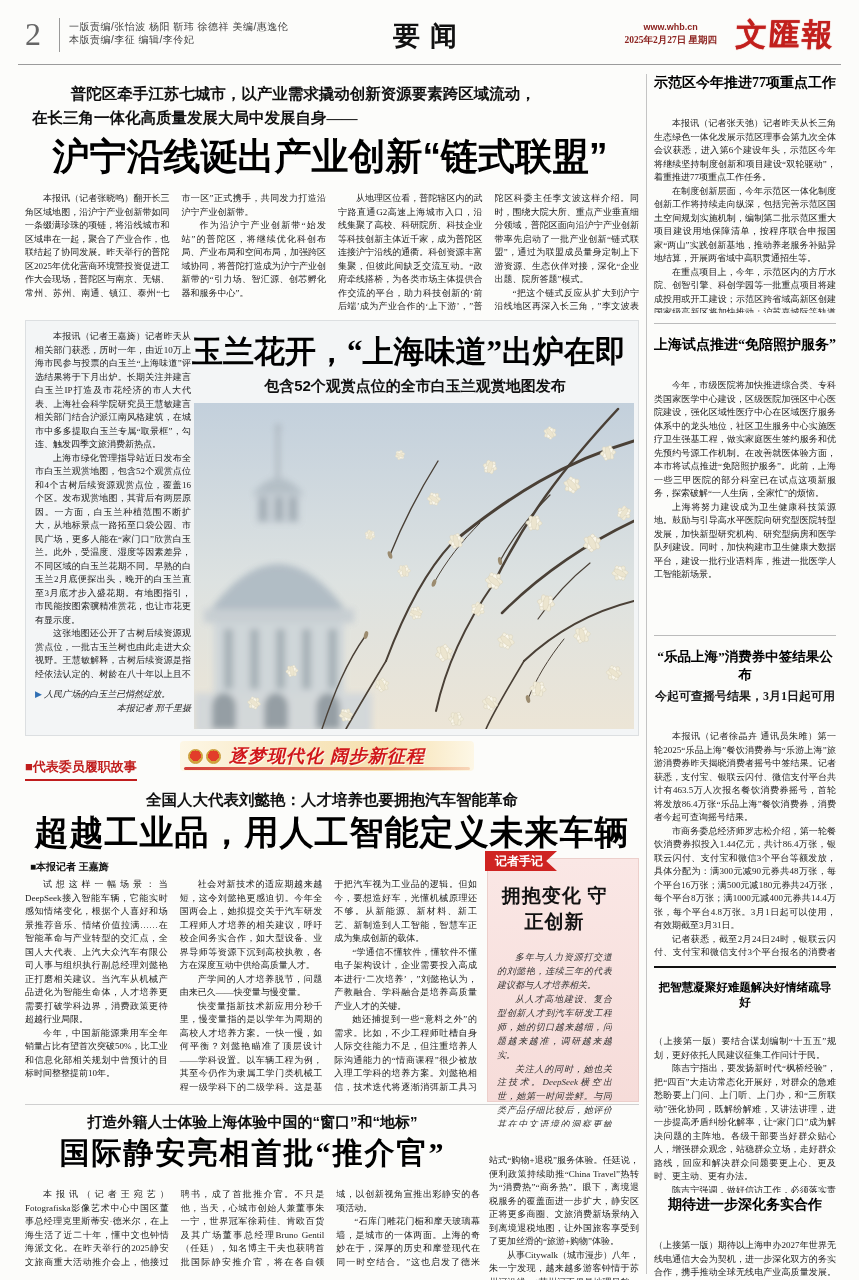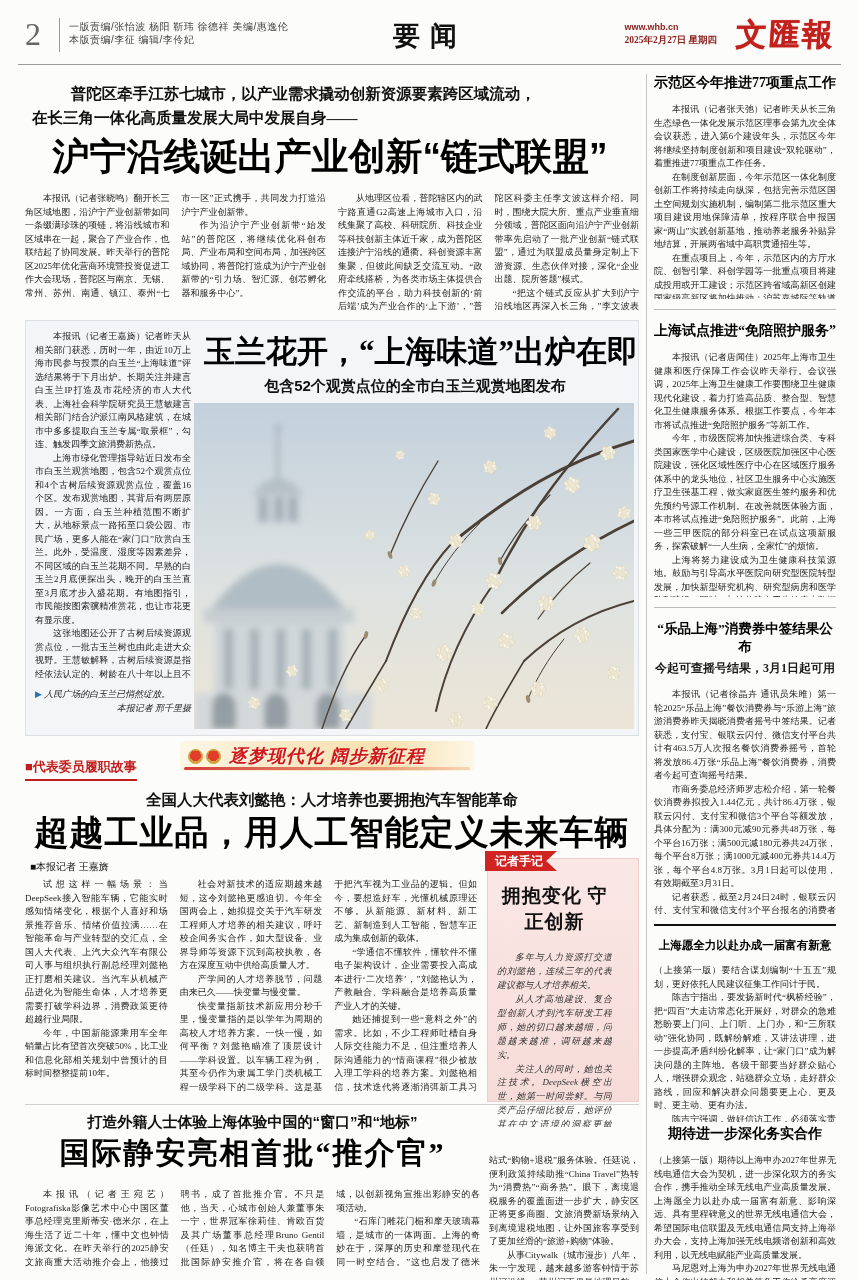--- a/index.html
+++ b/index.html
@@ -10,21 +10,21 @@
     background:#fcfcfa; overflow:hidden; color:#1c1c1c;
   }
   .sans { font-family:"Liberation Sans","DejaVu Sans",sans-serif; }
 
   
   #masthead-bar { position:absolute; left:25px; top:12px; width:810px; height:48px; }
   .pagenum { position:absolute; left:0; top:4px; font-size:32px; color:#666; font-weight:400; }
   .head-vdiv { position:absolute; left:34px; top:6px; width:1px; height:34px; background:#999; }
   .credits { position:absolute; left:44px; top:8px; font-size:10px; line-height:13px; color:#444; letter-spacing:.5px; }
   .section-title { position:absolute; left:50%; transform:translateX(-50%); top:6px; font-size:27px; font-weight:bold; letter-spacing:10px; color:#111; }
-  .head-right { position:absolute; right:118px; top:10px; text-align:left; color:#8c2320;margin-left:39px; }
+  .head-right { position:absolute; right:118px; top:10px; text-align:center; color:#8c2320;margin-left:39px; }
   .head-web { font-size:9px; font-weight:bold; }
   .head-date { font-size:9.5px; font-weight:bold; margin-top:2px; }
   .paper-logo { position:absolute; right:0; top:2px; font-size:31px; font-weight:900; color:#c2201d; letter-spacing:2px; transform:skewX(-4deg); text-shadow:0 0 1px #c2201d; }
   .header-rule { position:absolute; left:18px; top:64px; width:823px; height:1px; background:#9b9b9b; }
   .main-vrule { position:absolute; left:646px; top:74px; width:1px; height:1200px; background:#c4c4c4; }
 
   
   .body-text { font-size:9px; line-height:1.5; text-align:justify; color:#222; overflow:hidden; }
   .body-text p { text-indent:2em; }
   .noindent-first p:first-child { text-indent:0; }
@@ -36,21 +36,21 @@
     font-size:37px; font-weight:900; letter-spacing:0px; color:#000; font-family:"Liberation Sans","DejaVu Sans",sans-serif; }
   #lead-body { position:absolute; left:25px; top:192px; width:614px; height:122px; column-count:4; column-gap:12px; }
 
   
   #feature-box { position:absolute; left:25px; top:320px; width:614px; height:416px;
     background:#f3f5f6; border:1px solid #dcdfe1; }
   #feature-leftcol { position:absolute; left:9px; top:9px; width:156px; height:352px; }
   #feature-caption { position:absolute; left:9px; top:366px; width:156px; font-size:9px; font-style:italic; line-height:1.6; color:#222; }
   #feature-caption .arrow { color:#2f6fb3; font-style:normal; }
   #feature-caption .credit { display:block; text-align:right; }
-  #feature-headline { position:absolute; left:176px; top:10px; width:438px; text-align:center;
+  #feature-headline { position:absolute; left:164px; top:10px; width:438px; text-align:center;
     font-size:31px; font-weight:900; color:#000; letter-spacing:0; }
   #feature-subhead { position:absolute; left:170px; top:56px; width:438px; text-align:center;
     font-size:15px; font-weight:bold; color:#111; }
   #feature-photo { position:absolute; left:168px; top:82px; width:440px; height:326px; overflow:hidden; }
 
   
   #slogan-banner { position:absolute; left:180px; top:741px; width:294px; height:30px;
     background:linear-gradient(90deg,#fdf7e6 0%,#f8e8c4 35%,#f6e0ae 70%,#fdf7e6 100%);
     border-radius:4px; display:flex; align-items:center; padding-left:8px; }
   #slogan-banner:after { content:""; position:absolute; left:4px; bottom:1px; width:286px; height:3px;
@@ -61,21 +61,21 @@
   #slogan-text { margin-left:5px; font-size:18px; font-weight:900; font-style:italic; letter-spacing:1px;
     color:#d0181b; font-family:"Liberation Sans","DejaVu Sans",sans-serif; text-shadow:1px 1px 0 rgba(255,255,255,.7); }
 
   
   #section-label { position:absolute; left:25px; top:758px; font-size:13px; font-weight:bold; color:#c01d1d;
     font-family:"Liberation Sans","DejaVu Sans",sans-serif; padding-bottom:3px; border-bottom:2px solid #c01d1d; }
   #dep-kicker { position:absolute; left:25px; top:790px; width:614px; text-align:center; font-size:15.5px; font-weight:bold;
     font-family:"Liberation Sans","DejaVu Sans",sans-serif; color:#111; }
   #dep-headline { position:absolute; left:25px; top:810px; width:614px; text-align:center;
     font-size:34px; font-weight:900; letter-spacing:1px; color:#000; }
-  #dep-byline { position:absolute; left:30px; top:860px; font-size:10px; font-weight:normal; color:#111; }
+  #dep-byline { position:absolute; left:30px; top:860px; font-size:10px; font-weight:bold; color:#111; }
   #dep-body { position:absolute; left:25px; top:878px; width:452px; height:222px; column-count:3; column-gap:12px; }
 
   
   #notebook { position:absolute; left:487px; top:858px; width:152px; height:244px;
     background:linear-gradient(180deg,#fae7e5,#f6dcd9); border:1px solid #eccfcb; padding:24px 26px 8px 9px; }
   #notebook-ribbon { position:absolute; left:-3px; top:-8px; height:20px; padding:0 14px 0 10px;
     background:#cf2422; color:#fff; font-size:12px; font-weight:bold; line-height:20px;
     font-family:"Liberation Sans","DejaVu Sans",sans-serif;
     clip-path:polygon(0 0,100% 0,85% 50%,100% 100%,0 100%); }
   #notebook-ribbon:after { content:"❯❯"; position:absolute; right:-22px; top:2px; color:#cf2422; font-size:12px; }
@@ -89,21 +89,21 @@
     font-family:"Liberation Sans","DejaVu Sans",sans-serif; color:#111; }
   #ja-headline { position:absolute; left:25px; top:1133px; width:455px; text-align:center;
     font-size:30px; font-weight:900; letter-spacing:2px; color:#000; }
   #ja-body { position:absolute; left:25px; top:1188px; width:455px; height:92px; column-count:3; column-gap:12px; }
   #ja-col4 { position:absolute; left:489px; top:1110px; width:150px; height:170px;margin-top:44px; }
 
   
   #rail { position:absolute; left:654px; top:74px; width:182px; height:1206px; display:flex; flex-direction:column; }
   .rail-head { font-size:14px; font-weight:900; color:#000; text-align:center; letter-spacing:0; flex:0 0 auto; }
   .rail-sub { font-size:12px; font-weight:bold; text-align:center; margin-top:4px; }
-  .rail-body { margin-top:11px; flex:0 0 auto; }
+  .rail-body { margin-top:25px; flex:0 0 auto; }
   .rail-hr { height:1px; background:#bbb; margin:10px 0 12px 0; flex:0 0 auto; }
   .rail-hr.thick { height:2px; background:#111; }
 </style>
 </head>
 <body>
 
 <div id="page">
 
   <header id="masthead-bar">
     <div class="pagenum">2</div>
@@ -298,36 +298,35 @@
     <h3 class="rail-head">示范区今年推进77项重点工作</h3>
     <div class="rail-body body-text" style="height:196px">
         <p>本报讯（记者张天弛）记者昨天从长三角生态绿色一体化发展示范区理事会第九次全体会议获悉，进入第6个建设年头，示范区今年将继续坚持制度创新和项目建设“双轮驱动”，着重推进77项重点工作任务。</p>
         <p>在制度创新层面，今年示范区一体化制度创新工作将持续走向纵深，包括完善示范区国土空间规划实施机制，编制第二批示范区重大项目建设用地保障清单，按程序联合申报国家“两山”实践创新基地，推动养老服务补贴异地结算，开展两省域中高职贯通招生等。</p>
         <p>在重点项目上，今年，示范区内的方厅水院、创智引擎、科创学园等一批重点项目将建成投用或开工建设；示范区跨省域高新区创建国家级高新区将加快推动；沪苏嘉城际等轨道项目建设全力推动；复旦附属中山医院国家医学中心青浦新城院区一期工程等一批公共服务项目也将持续推进。</p>
       </div>
     <div class="rail-hr"></div>
 
     <h3 class="rail-head">上海试点推进“免陪照护服务”</h3>
     <div class="rail-body body-text" style="height:246px">
-        <p>本报讯（记者唐闻佳）2025年上海市卫生健康和医疗保障工作会议昨天举行。会议强调，2025年上海卫生健康工作要围绕卫生健康现代化建设，着力打造高品质、整合型、智慧化卫生健康服务体系。根据工作要点，今年本市将试点推进“免陪照护服务”等新工作。</p>
         <p>今年，市级医院将加快推进综合类、专科类国家医学中心建设，区级医院加强区中心医院建设，强化区域性医疗中心在区域医疗服务体系中的龙头地位，社区卫生服务中心实施医疗卫生强基工程，做实家庭医生签约服务和优先预约号源工作机制。在改善就医体验方面，本市将试点推进“免陪照护服务”。此前，上海一些三甲医院的部分科室已在试点这项新服务，探索破解“一人生病，全家忙”的烦恼。</p>
         <p>上海将努力建设成为卫生健康科技策源地。鼓励与引导高水平医院向研究型医院转型发展，加快新型研究机构、研究型病房和医学队列建设。同时，加快构建市卫生健康大数据平台，建设一批行业语料库，推进一批医学人工智能新场景。</p>
       </div>
     <div class="rail-hr"></div>
 
     <h3 class="rail-head" style="font-size:13.5px">“乐品上海”消费券中签结果公布</h3>
     <div class="rail-sub">今起可查摇号结果，3月1日起可用</div>
     <div class="rail-body body-text" style="height:226px">
         <p>本报讯（记者徐晶卉 通讯员朱雎）第一轮2025“乐品上海”餐饮消费券与“乐游上海”旅游消费券昨天揭晓消费者摇号中签结果。记者获悉，支付宝、银联云闪付、微信支付平台共计有463.5万人次报名餐饮消费券摇号，首轮将发放86.4万张“乐品上海”餐饮消费券，消费者今起可查询摇号结果。</p>
         <p>市商务委总经济师罗志松介绍，第一轮餐饮消费券拟投入1.44亿元，共计86.4万张，银联云闪付、支付宝和微信3个平台等额发放，具体分配为：满300元减90元券共48万张，每个平台16万张；满500元减180元券共24万张，每个平台8万张；满1000元减400元券共14.4万张，每个平台4.8万张。3月1日起可以使用，有效期截至3月31日。</p>
         <p>记者获悉，截至2月24日24时，银联云闪付、支付宝和微信支付3个平台报名的消费者合计463.5万人次，分别为85.6万人、159.9万人、218.0万人。</p>
       </div>
     <div class="rail-hr thick"></div>
 
-    <h3 class="rail-head" style="font-size:11.5px;letter-spacing:0">上海愿全力以赴办成一届富有新意</h3>
+    <h3 class="rail-head" style="font-size:11.5px;letter-spacing:0">把智慧凝聚好难题解决好情绪疏导好</h3>
     <div class="rail-body body-text noindent-first" style="height:158px">
         <p>（上接第一版）要结合谋划编制“十五五”规划，更好依托人民建议征集工作问计于民。</p>
         <p>陈吉宁指出，要发扬新时代“枫桥经验”，把“四百”大走访常态化开展好，对群众的急难愁盼要上门问、上门听、上门办，和“三所联动”强化协同，既解纷解难，又讲法讲理，进一步提高矛盾纠纷化解率，让“家门口”成为解决问题的主阵地。各级干部要当好群众贴心人，增强群众观念，站稳群众立场，走好群众路线，回应和解决群众问题要更上心、更及时、更主动、更有办法。</p>
         <p>陈吉宁强调，做好信访工作，必须落实责任制。各区各部门各单位要强化政治担当，做到守土有责。主要负责同志要挂帅出征，亲力亲为，主动靠前，加强协调。基层要更好发挥作用，种好维护稳定的“责任田”。要共同用劲使力，用好平台机制，做到齐抓共管，把广大人民群众的合法权益维护好，为上海现代化建设营造更加和谐稳定的良好环境。</p>
       </div>
 
     <h3 class="rail-head" style="margin-top:3px">期待进一步深化务实合作</h3>
     <div class="rail-body body-text noindent-first" style="flex:1">
         <p>（上接第一版）期待以上海申办2027年世界无线电通信大会为契机，进一步深化双方的务实合作，携手推动全球无线电产业高质量发展。上海愿全力以赴办成一届富有新意、影响深远、具有里程碑意义的世界无线电通信大会，希望国际电信联盟及无线电通信局支持上海举办大会，支持上海加强无线电频谱创新和高效利用，以无线电赋能产业高质量发展。</p>
         <p>马尼恩对上海为申办2027年世界无线电通信大会作出的努力和相关筹备工作给予高度评价。他说，上海的发展令人惊叹，在各方面都满足举办大会的要求，我们将全力支持上海申办。很高兴看到上海正在创建国家级频谱创新中心，期待未来进一步在该领域深化合作，将积极牵线搭桥，助力创新中心提升国际影响力。希望双方可以在低空经济、卫星互联网、人工智能等领域携手迈步，共同促进全球无线电通信事业创新发展和国际合作，造福世界人民。</p>

